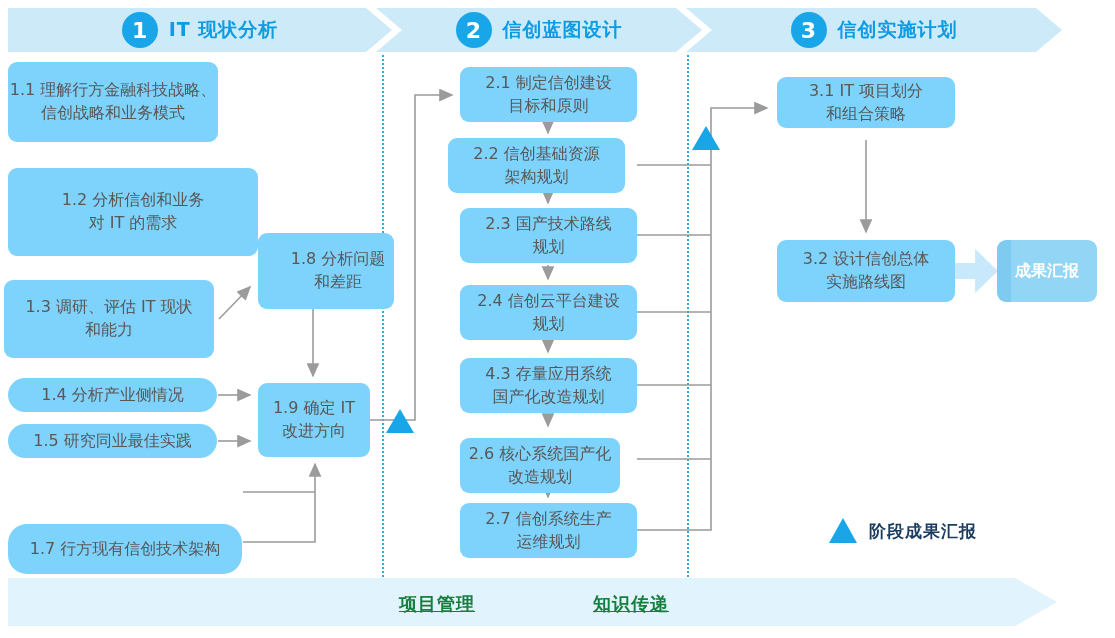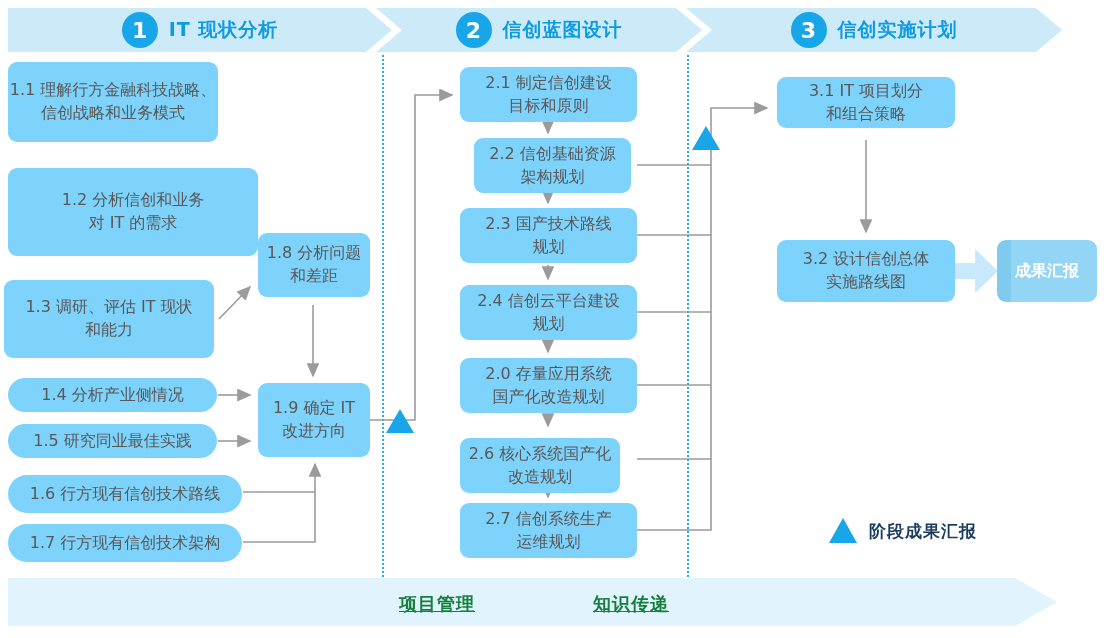--- a/index.html
+++ b/index.html
@@ -104,53 +104,50 @@
   <div class="b" style="left:4px;top:280px;width:210px;height:78px;">
     <span>1.3 调研、评估 IT 现状</span>
     <span>和能力</span>
   </div>
   <div class="b pill" style="left:8px;top:378px;width:209px;height:34px;">
     <span>1.4 分析产业侧情况</span>
   </div>
   <div class="b pill" style="left:8px;top:424px;width:209px;height:34px;">
     <span>1.5 研究同业最佳实践</span>
   </div>
-  <div class="b pill" style="left:8px;top:475px;width:234px;height:38px;">
-    <span>1.6 行方现有信创技术路线</span>
-  </div>
-  <div class="b pill" style="left:8px;top:524px;width:234px;height:38px;">
+  <div class="b pill" style="left:8px;top:524px;width:234px;height:50px;">
     <span>1.7 行方现有信创技术架构</span>
   </div>
-  <div class="b" style="left:258px;top:233px;width:112px;height:64px;">
+  <div class="b" style="left:258px;top:233px;width:112px;height:76px;padding-left:24px;">
     <span>1.8 分析问题</span>
     <span>和差距</span>
   </div>
   <div class="b" style="left:258px;top:383px;width:112px;height:74px;">
     <span>1.9 确定 IT</span>
     <span>改进方向</span>
   </div>
 
   <div class="b" style="left:460px;top:67px;width:177px;height:55px;">
     <span>2.1 制定信创建设</span>
     <span>目标和原则</span>
   </div>
-  <div class="b" style="left:474px;top:138px;width:157px;height:55px;">
+  <div class="b" style="left:448px;top:138px;width:177px;height:55px;">
     <span>2.2 信创基础资源</span>
     <span>架构规划</span>
   </div>
   <div class="b" style="left:460px;top:208px;width:177px;height:55px;">
     <span>2.3 国产技术路线</span>
     <span>规划</span>
   </div>
   <div class="b" style="left:460px;top:285px;width:177px;height:55px;">
     <span>2.4 信创云平台建设</span>
     <span>规划</span>
   </div>
   <div class="b" style="left:460px;top:358px;width:177px;height:55px;">
-    <span>2.0 存量应用系统</span>
+    <span>4.3 存量应用系统</span>
     <span>国产化改造规划</span>
   </div>
   <div class="b" style="left:460px;top:432px;width:160px;height:55px;margin-top:6px;">
     <span>2.6 核心系统国产化</span>
     <span>改造规划</span>
   </div>
   <div class="b" style="left:460px;top:503px;width:177px;height:55px;">
     <span>2.7 信创系统生产</span>
     <span>运维规划</span>
   </div>

